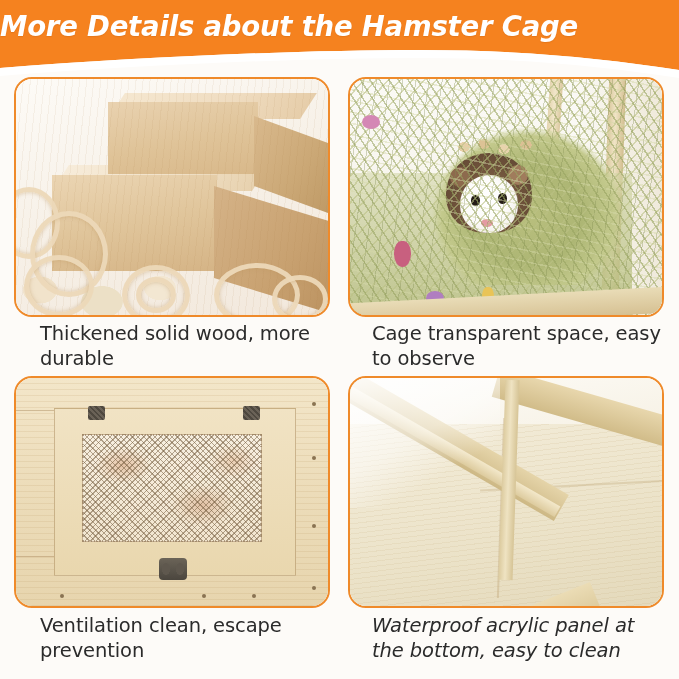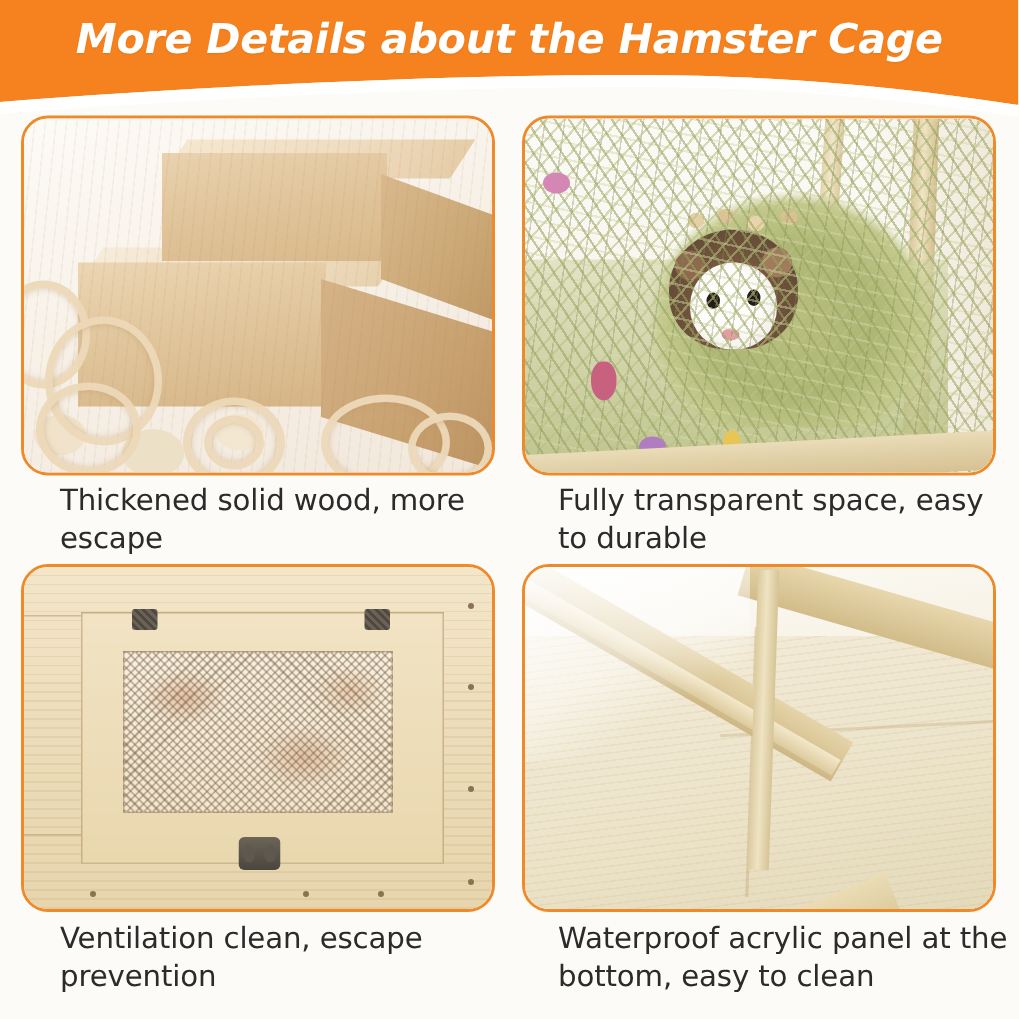--- a/index.html
+++ b/index.html
@@ -25,21 +25,21 @@
     left: 0; top: 0;
     width: 679px;
     height: 86px;
     overflow: hidden;
   }
   .header-svg { position: absolute; left: 0; top: 0; }
   .header-title {
     position: absolute;
     left: 0; top: 6px;
     width: 679px;
-    text-align: center;
+    text-align: left;
     color: #ffffff;
     font-size: 27.5px;
     font-weight: bold;
     font-style: italic;
     letter-spacing: -0.2px;
     line-height: 40px;
     white-space: nowrap;
     text-shadow: 0 1px 1px rgba(160,70,0,0.18);
   }
 
@@ -75,21 +75,21 @@
   .caption {
     position: absolute;
     font-size: 19.5px;
     line-height: 25px;
     color: #2b2b2b;
     letter-spacing: -0.1px;
   }
   .cap-tl { left: 40px;  top: 253px; width: 300px; }
   .cap-tr { left: 372px; top: 253px; width: 300px; }
   .cap-bl { left: 40px;  top: 545px; width: 300px; }
-  .cap-br { left: 372px; top: 545px; width: 300px; }
+  .cap-br { left: 372px; top: 545px; width: 300px; font-style: italic; }
 
   
   .p1 { background: linear-gradient(160deg,#fdfbf7 0%,#f7f1e8 45%,#f2e8dc 100%); }
   .p1 .blk {
     position: absolute;
     background: linear-gradient(100deg,#e8cfa9 0%,#dfc096 48%,#d3ad7e 100%);
   }
   .p1 .blkTopA {
     left: 92px; top: 14px; width: 192px; height: 26px;
     background: linear-gradient(95deg,#f5e7d0 0%,#efdcc0 60%,#e6cda9 100%);
@@ -356,21 +356,21 @@
           <div class="curl" style="left:-18px; top:108px; width:62px; height:72px;"></div>
           <div class="curl" style="left:14px; top:132px; width:78px; height:86px;"></div>
           <div class="curl" style="left:8px; top:176px; width:70px; height:62px;"></div>
           <div class="curl" style="left:106px; top:186px; width:68px; height:60px;"></div>
           <div class="curl" style="left:120px; top:198px; width:40px; height:36px;"></div>
           <div class="curl" style="left:198px; top:184px; width:86px; height:64px;"></div>
           <div class="curl" style="left:256px; top:196px; width:56px; height:48px;"></div>
         </div>
       </div>
     </div>
-    <div class="caption cap-tl">Thickened solid wood, more escape</div>
+    <div class="caption cap-tl">Thickened solid wood, more durable</div>
 
     <div class="cell cell-tr">
       <div class="photo">
         <div class="photo-inner p2">
           <div class="wallR"></div>
           <div class="railR"></div>
           <div class="postV"></div>
           <div class="hayBase"></div>
           <div class="hayMound"></div>
           <div class="burrow"></div>
@@ -383,21 +383,21 @@
           <div class="nose"></div>
           <div class="hay"></div>
           <div class="flower f1"></div>
           <div class="flower f2"></div>
           <div class="flower f3"></div>
           <div class="flower f4"></div>
           <div class="railB"></div>
         </div>
       </div>
     </div>
-    <div class="caption cap-tr">Fully transparent space, easy to durable</div>
+    <div class="caption cap-tr">Cage transparent space, easy to observe</div>
 
     <div class="cell cell-bl">
       <div class="photo">
         <div class="photo-inner p3">
           <div class="woodgrain"></div>
           <div class="innerPanel"></div>
           <div class="joint"></div>
           <div class="joint joint2"></div>
           <div class="mesh"></div>
           <div class="hinge hingeL"></div>

